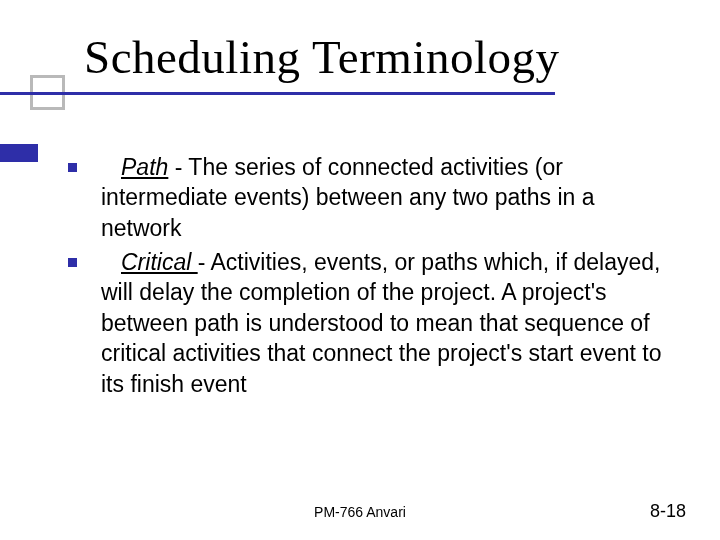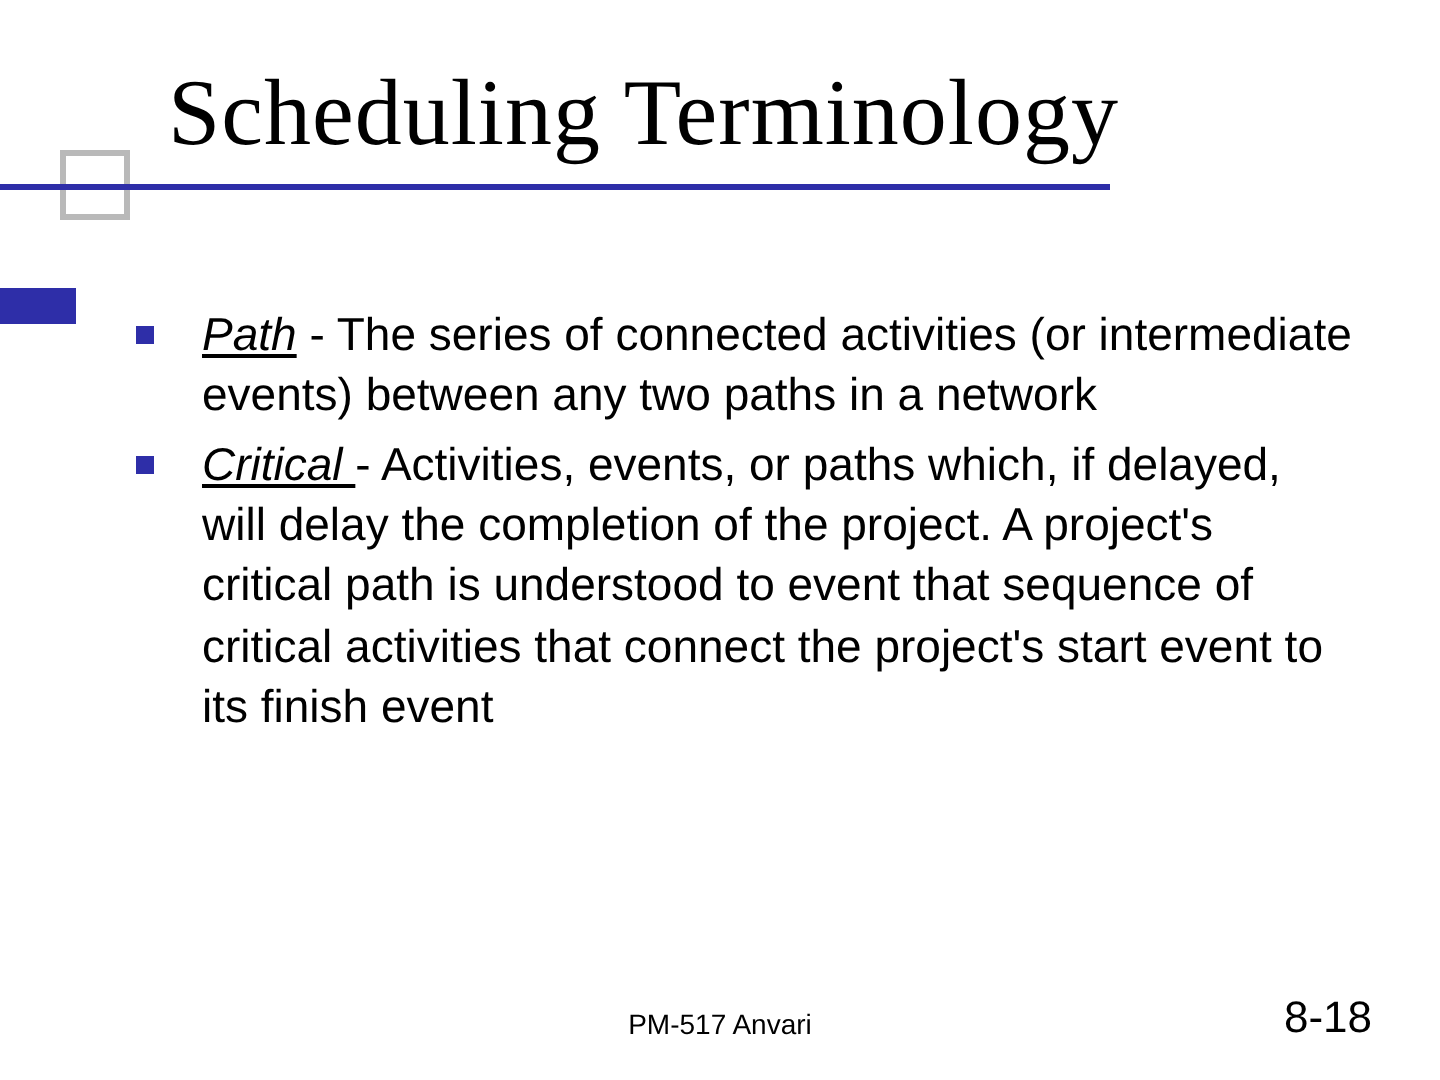--- a/index.html
+++ b/index.html
@@ -56,32 +56,33 @@
     margin-top:11px;
     margin-right:24px;
   }
   .body{
     font-size:23px;
     line-height:1.32;
   }
   .term{
     font-style:italic;
     text-decoration:underline;
+    margin-left:20px;
   }
   .footer-center{
     position:absolute;
     left:0;right:0;bottom:20px;
     text-align:center;
     font-size:14px;
     color:#000;
   }
   .footer-right{
     position:absolute;
     right:34px;bottom:18px;
-    font-size:22px;
+    font-size:18px;
   }
 </style>
 </head>
 <body>
 
 <div class="square-outline"></div>
 <div class="rule-long"></div>
 <div class="rule-short"></div>
 
 <div class="title-wrap">
@@ -93,20 +94,20 @@
   <div class="item">
     <div class="bullet"></div>
     <div class="body">
       <span class="term">Path</span><span> - </span><span>The series of connected activities (or intermediate events) between any two paths in a network</span>
     </div>
   </div>
 
   <div class="item">
     <div class="bullet"></div>
     <div class="body">
-      <span class="term">Critical </span><span>- </span><span>Activities, events, or paths which, if delayed, will delay the completion of the project. A project's critical path is understood to event that sequence of critical activities that connect the project's start event to its finish event</span>
+      <span class="term">Critical </span><span>- </span><span>Activities, events, or paths which, if delayed, will delay the completion of the project. A project's between path is understood to mean that sequence of critical activities that connect the project's start event to its finish event</span>
     </div>
   </div>
 
 </div>
 
-<div class="footer-center">PM-517   Anvari</div>
+<div class="footer-center">PM-766   Anvari</div>
 <div class="footer-right">8-18</div>
 
 </body></html>

